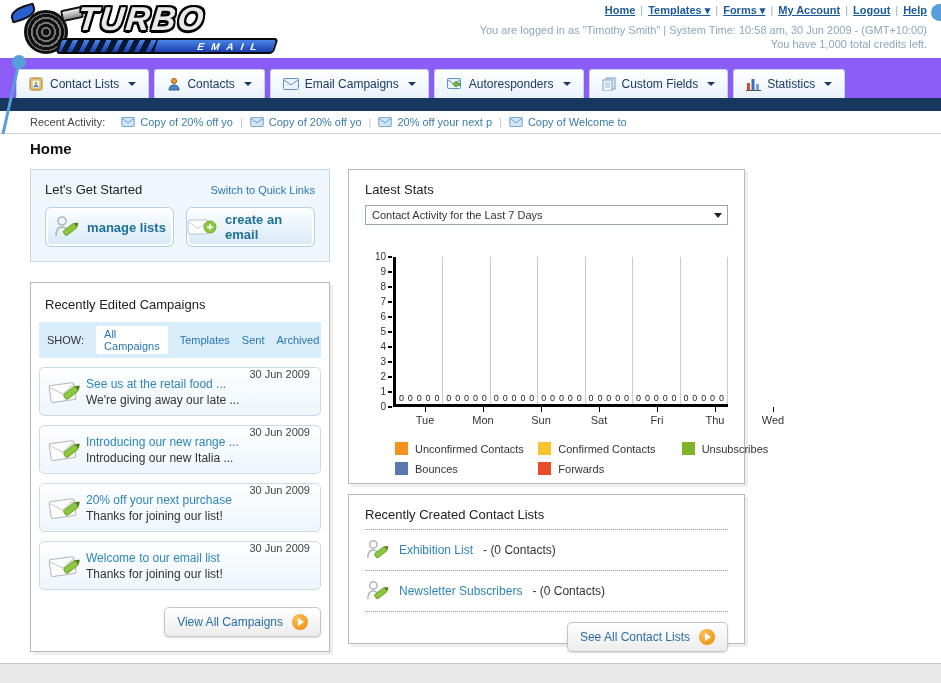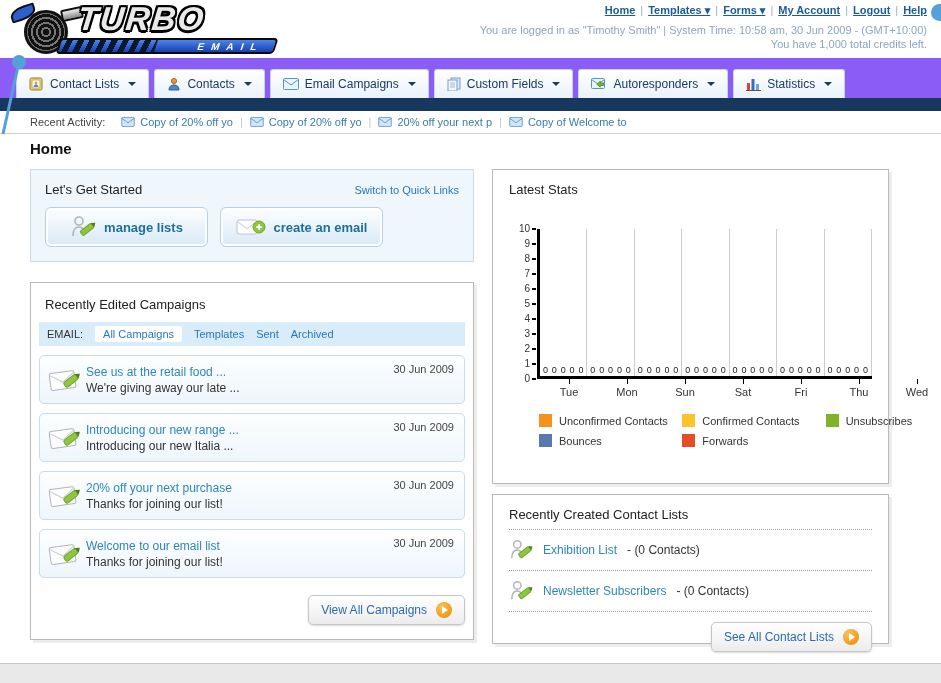--- a/index.html
+++ b/index.html
@@ -49,21 +49,21 @@
     border-bottom:1px solid #d0d0d0; font-size:11px; color:#444; background:#fff; }
   .act-label { margin-right:16px; }
   .act-item { display:inline-flex; align-items:center; gap:5px; cursor:pointer;text-align:right; }
   .act-text { color:#3a7ca8; max-width:102px; overflow:hidden; white-space:nowrap; display:inline-block; }
   .act-sep { color:#c0c8ce; margin:0 7px; }
 
   
   .content { position:relative; padding:6px 0 0 30px; height:532px; background:#fff; }
   .page-title { font-size:15px; font-weight:bold; color:#111; margin-bottom:12px; }
   .cols { display:flex; align-items:flex-start; }
-  .left-col { width:444px; flex:none; }
+  .left-col { width:300px; flex:none; }
   .right-col { width:397px; flex:none; margin-left:18px; }
 
   .panel { background:#fff; border:1px solid #b9b9b9; box-shadow:3px 3px 0 rgba(0,0,0,0.07); }
   .panel-title { font-size:13px; color:#222; }
 
   
   .gs-panel { background:#f0f7fc; border:1px solid #c8dcdb; border-color:#c5d9e8; padding:12px 14px 14px; margin-bottom:20px; }
   .gs-head { display:flex; justify-content:space-between; align-items:center; margin-bottom:10px; }
   .gs-link { font-size:11px; color:#2a76b8; cursor:pointer; }
   .gs-buttons { display:flex; gap:12px; }
@@ -76,21 +76,21 @@
   .camp-panel .panel-title { padding:4px 14px 10px; }
   .show-bar { display:flex; align-items:center; gap:12px; background:#d9ecf9; margin:0 8px; padding:4px 8px; font-size:11px; }
   .show-label { color:#333; }
   .filter { color:#2a76b8; cursor:pointer; }
   .filter.active { background:#fff; padding:2px 8px; border-radius:2px; }
   .camp-row { position:relative; display:flex; align-items:center; gap:0; margin:9px 8px; padding:4px 8px;
     height:49px; border:1px solid #c9dcea; border-radius:5px; background:linear-gradient(#fdfeff,#eef6fc); }
   .camp-text { line-height:16px; }
   .camp-title { color:#2e86ba; font-size:12px; cursor:pointer; }
   .camp-sub { color:#333; font-size:12px; }
-  .camp-date { position:absolute; top:7px; right:10px; color:#444; font-size:11px; }
+  .camp-date { position:absolute; top:0; right:10px; color:#444; font-size:11px; }
   .view-all-row { text-align:right; padding:8px 8px 12px; }
 
   .pill-btn { display:inline-flex; align-items:center; gap:9px; padding:6px 12px;
     background:linear-gradient(#ffffff,#ececec); border:1px solid #c6c6c6; border-radius:5px;
     font-size:12px; color:#2a6da8; cursor:pointer; box-shadow:0 1px 2px rgba(0,0,0,0.15); }
   .go-circle { width:16px; height:16px; border-radius:50%; flex:none;
     background:radial-gradient(circle at 35% 30%, #fcc25e, #f09c1c 65%, #e08a0a);
     display:inline-flex; align-items:center; justify-content:center; }
   .go-tri { width:0; height:0; border-top:4px solid transparent; border-bottom:4px solid transparent; border-left:6px solid #fff; margin-left:2px; }
 
@@ -179,37 +179,37 @@
   </div>
   <div class="tab">
     <svg class="icon" width="16" height="12" viewBox="0 0 16 12">
         <rect x="0.5" y="0.5" width="15" height="11" rx="1" fill="#eaf4fc" stroke="#5a93c8"></rect>
         <path d="M0.5 1.5 L8 7 L15.5 1.5" fill="none" stroke="#5a93c8"></path>
       </svg>
     <span>Email Campaigns</span>
     <span class="dd-arrow"></span>
   </div>
   <div class="tab">
+    <svg class="icon" width="16" height="13" viewBox="0 0 16 13">
+        <rect x="0.5" y="0.5" width="13" height="10" rx="1" fill="#eaf4fc" stroke="#5a93c8"></rect>
+        <path d="M0.5 1.5 L7 6 L13.5 1.5" fill="none" stroke="#5a93c8"></path>
+        <path d="M8 12 l4-3.5 0 2 4 0 0 3 -4 0 0 2z" fill="#6fbf3a" stroke="#4c8c22" transform="translate(-1,-4) scale(0.85)"></path>
+      </svg>
+    <span>Autoresponders</span>
+    <span class="dd-arrow"></span>
+  </div>
+  <div class="tab">
     <svg class="icon" width="14" height="14" viewBox="0 0 14 14">
         <rect x="4" y="1" width="9" height="11" fill="#dce9f5" stroke="#7aa0c0"></rect>
         <rect x="1" y="3" width="9" height="11" fill="#f2f8fd" stroke="#7aa0c0"></rect>
         <line x1="3" y1="6" x2="8" y2="6" stroke="#9dbbd4"></line>
         <line x1="3" y1="8" x2="8" y2="8" stroke="#9dbbd4"></line>
         <line x1="3" y1="10" x2="8" y2="10" stroke="#9dbbd4"></line>
       </svg>
     <span>Custom Fields</span>
-    <span class="dd-arrow"></span>
-  </div>
-  <div class="tab">
-    <svg class="icon" width="16" height="13" viewBox="0 0 16 13">
-        <rect x="0.5" y="0.5" width="13" height="10" rx="1" fill="#eaf4fc" stroke="#5a93c8"></rect>
-        <path d="M0.5 1.5 L7 6 L13.5 1.5" fill="none" stroke="#5a93c8"></path>
-        <path d="M8 12 l4-3.5 0 2 4 0 0 3 -4 0 0 2z" fill="#6fbf3a" stroke="#4c8c22" transform="translate(-1,-4) scale(0.85)"></path>
-      </svg>
-    <span>Autoresponders</span>
     <span class="dd-arrow"></span>
   </div>
   <div class="tab">
     <svg class="icon" width="15" height="14" viewBox="0 0 15 14">
         <rect x="1" y="6" width="3" height="7" fill="#d44a2a"></rect>
         <rect x="5.5" y="2" width="3" height="11" fill="#3a6ebf"></rect>
         <rect x="10" y="7" width="3" height="6" fill="#7aa0d4"></rect>
         <line x1="0" y1="13.5" x2="15" y2="13.5" stroke="#555"></line>
       </svg>
     <span>Statistics</span>
@@ -286,21 +286,21 @@
                 <rect x="22.2" y="7.2" width="1.7" height="5.6" fill="#fff"></rect>
               </svg>
             <span>create an email</span>
           </div>
         </div>
       </div>
 
       <div class="panel camp-panel">
         <div class="panel-title">Recently Edited Campaigns</div>
         <div class="show-bar">
-          <span class="show-label">EMAIL:</span>
+          <span class="show-label">SHOW:</span>
           <span class="filter active">All Campaigns</span>
           <span class="filter">Templates</span>
           <span class="filter">Sent</span>
           <span class="filter">Archived</span>
         </div>
 
         <div class="camp-row">
           <svg class="icon" width="38" height="30" viewBox="0 0 38 30">
               <g transform="rotate(-8 15 15)">
                 <rect x="2" y="7" width="25" height="17" rx="2" fill="#fdfdfd" stroke="#b0b6ba"></rect>
@@ -380,20 +380,24 @@
               </span>
           </span>
         </div>
       </div>
     </div>
 
     <div class="right-col">
 
       <div class="panel stats-panel">
         <div class="panel-title">Latest Stats</div>
+        <div class="stats-select">
+          <span>Contact Activity for the Last 7 Days</span>
+          <span class="sel-arrow"></span>
+        </div>
 
         <div class="chart-wrap">
           <div class="chart-flex">
             <div class="yaxis">
                 <span class="ytick" style="top: 150px;">0</span>
                 <span class="ytick" style="top: 135px;">1</span>
                 <span class="ytick" style="top: 120px;">2</span>
                 <span class="ytick" style="top: 105px;">3</span>
                 <span class="ytick" style="top: 90px;">4</span>
                 <span class="ytick" style="top: 75px;">5</span>

